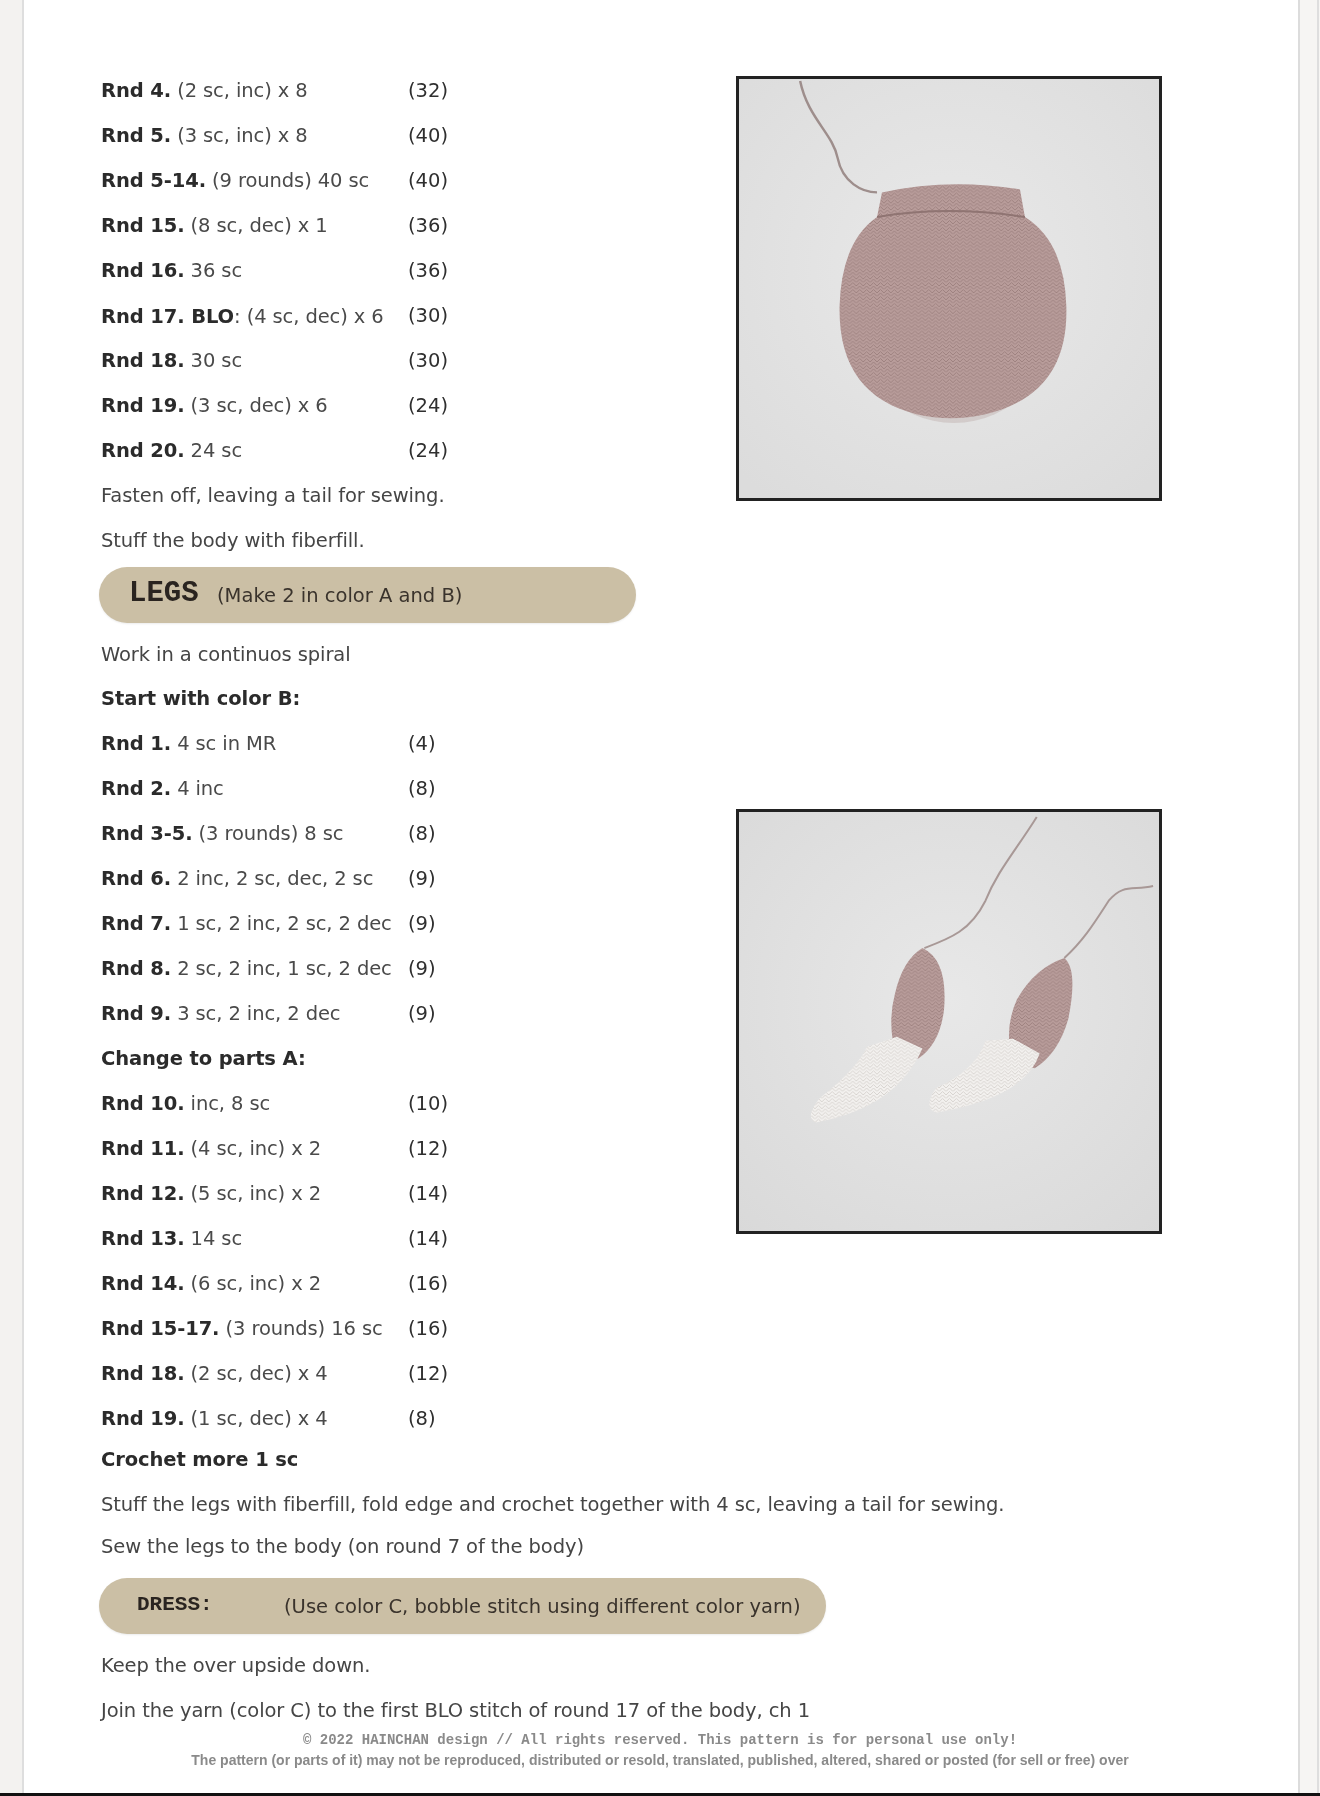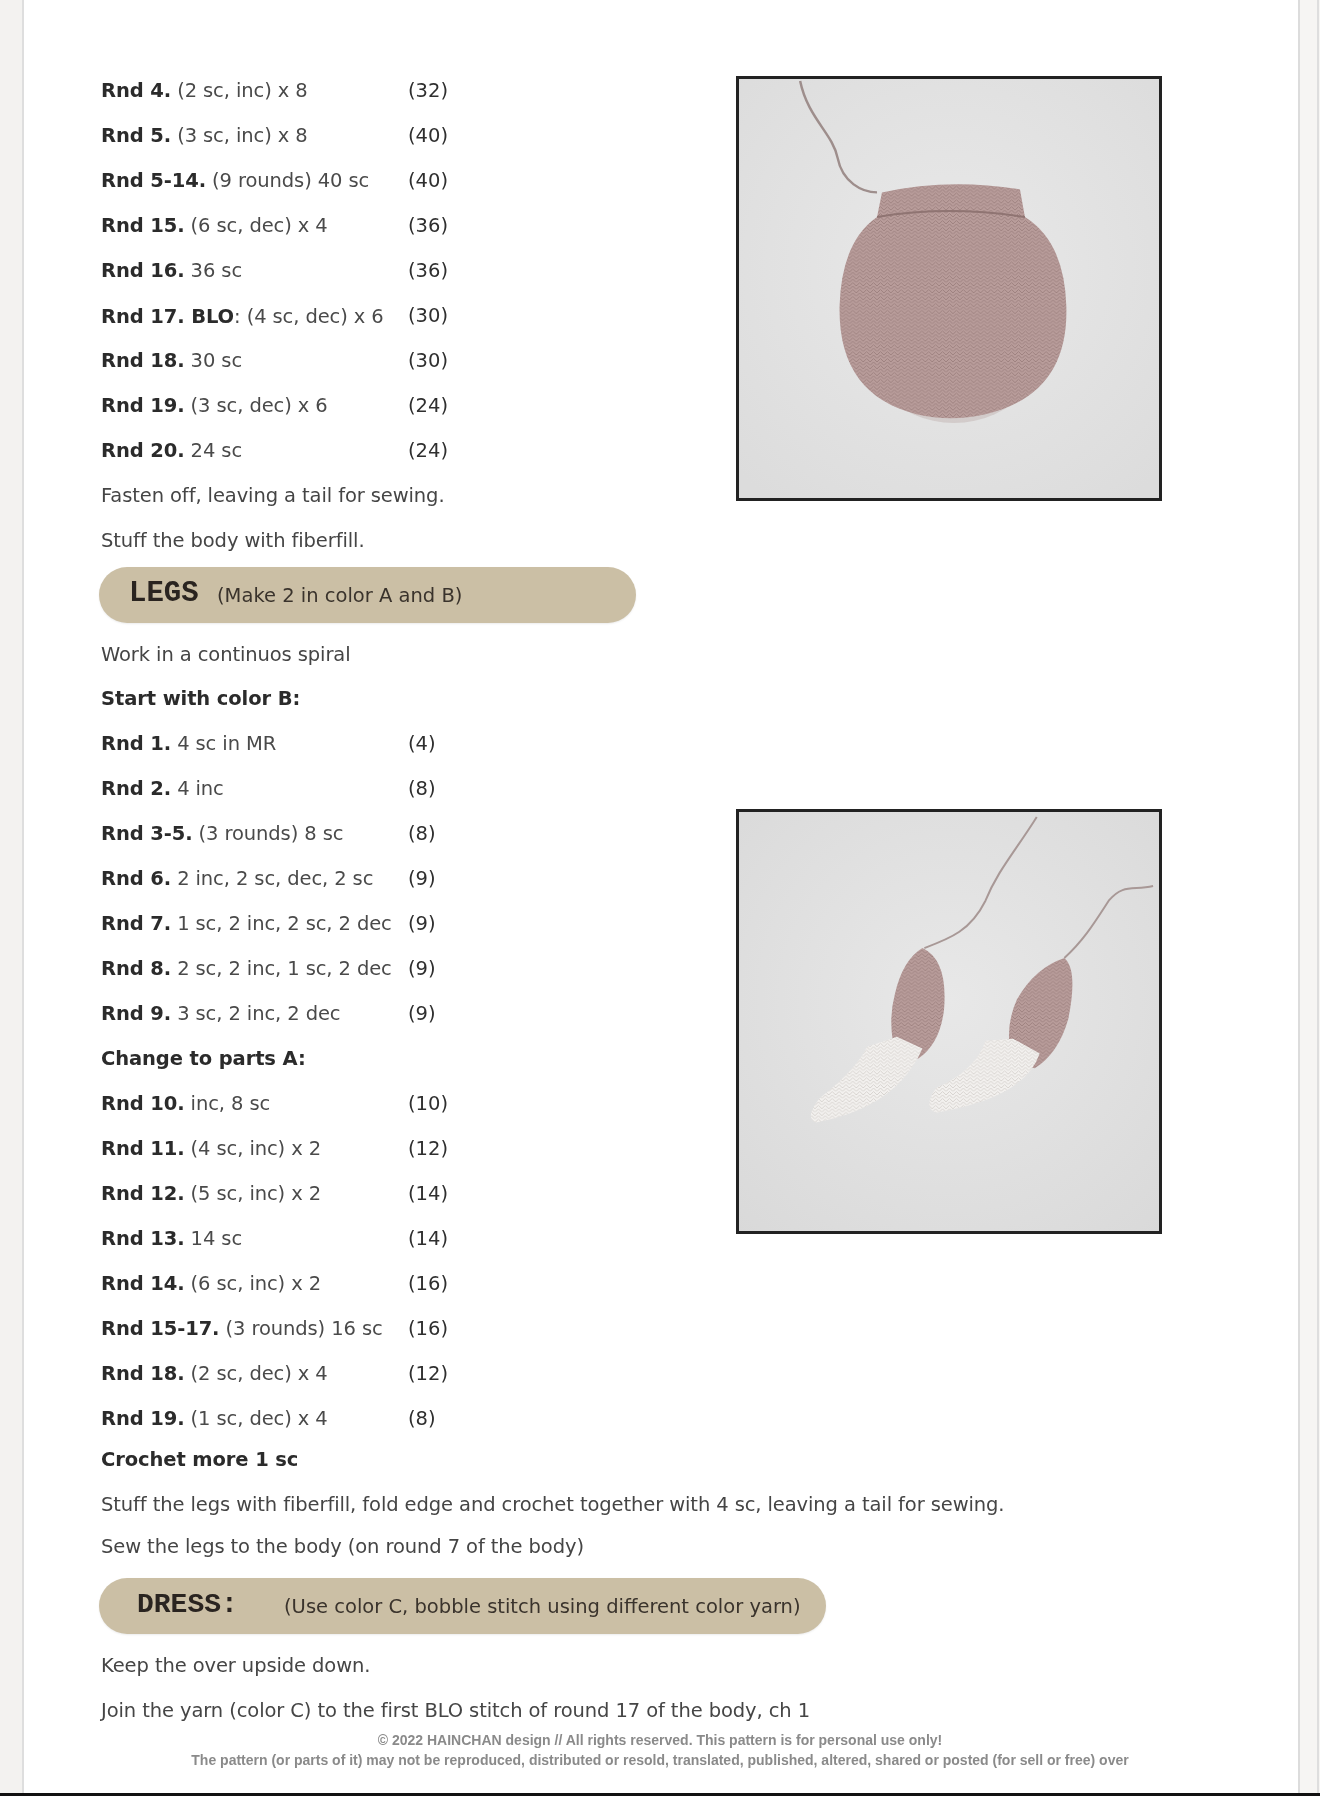--- a/index.html
+++ b/index.html
@@ -62,21 +62,21 @@
 <div>
   <div class="line" style="top:76px"><span class="pre">Rnd 4.</span> <span class="txt">(2 sc, inc) x 8</span></div>
   <div class="count" style="top:76px">(32)</div>
 
   <div class="line" style="top:121px"><span class="pre">Rnd 5.</span> <span class="txt">(3 sc, inc) x 8</span></div>
   <div class="count" style="top:121px">(40)</div>
 
   <div class="line" style="top:166px"><span class="pre">Rnd 5-14.</span> <span class="txt">(9 rounds) 40 sc</span></div>
   <div class="count" style="top:166px">(40)</div>
 
-  <div class="line" style="top:211px"><span class="pre">Rnd 15.</span> <span class="txt">(6 sc, dec) x 4</span></div>
+  <div class="line" style="top:211px"><span class="pre">Rnd 15.</span> <span class="txt">(8 sc, dec) x 1</span></div>
   <div class="count" style="top:211px">(36)</div>
 
   <div class="line" style="top:256px"><span class="pre">Rnd 16.</span> <span class="txt">36 sc</span></div>
   <div class="count" style="top:256px">(36)</div>
 
   <div class="line" style="top:302px"><span class="pre">Rnd 17. BLO</span><span class="txt">: (4 sc, dec) x 6</span></div>
   <div class="count" style="top:301px">(30)</div>
 
   <div class="line" style="top:346px"><span class="pre">Rnd 18.</span> <span class="txt">30 sc</span></div>
   <div class="count" style="top:346px">(30)</div>
@@ -192,21 +192,21 @@
 
     <path d="M186 138 Q212 150 208 200 Q204 235 182 250 L160 250 Q150 215 158 185 Q166 150 186 138 Z" fill="url(#knit)"></path>
     <path d="M160 228 L186 240 Q160 300 78 315 Q66 310 82 290 Q118 262 130 238 Z" fill="url(#knitw)"></path>
 
     <path d="M330 148 Q344 160 334 210 Q324 245 300 260 L278 255 Q268 220 282 190 Q300 158 330 148 Z" fill="url(#knit)"></path>
     <path d="M278 230 L305 245 Q290 290 200 305 Q186 300 200 280 Q240 262 250 232 Z" fill="url(#knitw)"></path>
   </svg>
 </div>
 
 <div class="pill" style="left:99px; top:1578px; width:727px; height:56px;">
-  <span class="title" style="left:38px; top:9px; font-size:28px; line-height:36px;text-align:right;">DRESS:</span>
+  <span class="title" style="left:38px; top:9px; font-size:21px; line-height:36px;text-align:right;">DRESS:</span>
   <span class="sub" style="left:160px; top:14px; font-size:19.5px; line-height:30px;margin-left:25px;">(Use color C, bobble stitch using different color yarn)</span>
 </div>
 
 <div class="line" style="top:1651px">Keep the over upside down.</div>
 <div class="line" style="top:1696px">Join the yarn (color C) to the first BLO stitch of round 17 of the body, ch 1</div>
 
-<div class="footer" style="top:1732px; font-size:14px;">© 2022 HAINCHAN design // All rights reserved. This pattern is for personal use only!</div>
+<div class="footer" style="top:1732px; font-size:14px;font-family:Liberation Mono, monospace;">© 2022 HAINCHAN design // All rights reserved. This pattern is for personal use only!</div>
 <div class="footer" style="top:1752px; font-size:14px;">The pattern (or parts of it) may not be reproduced, distributed or resold, translated, published, altered, shared or posted (for sell or free) over</div>
 
 </body></html>

